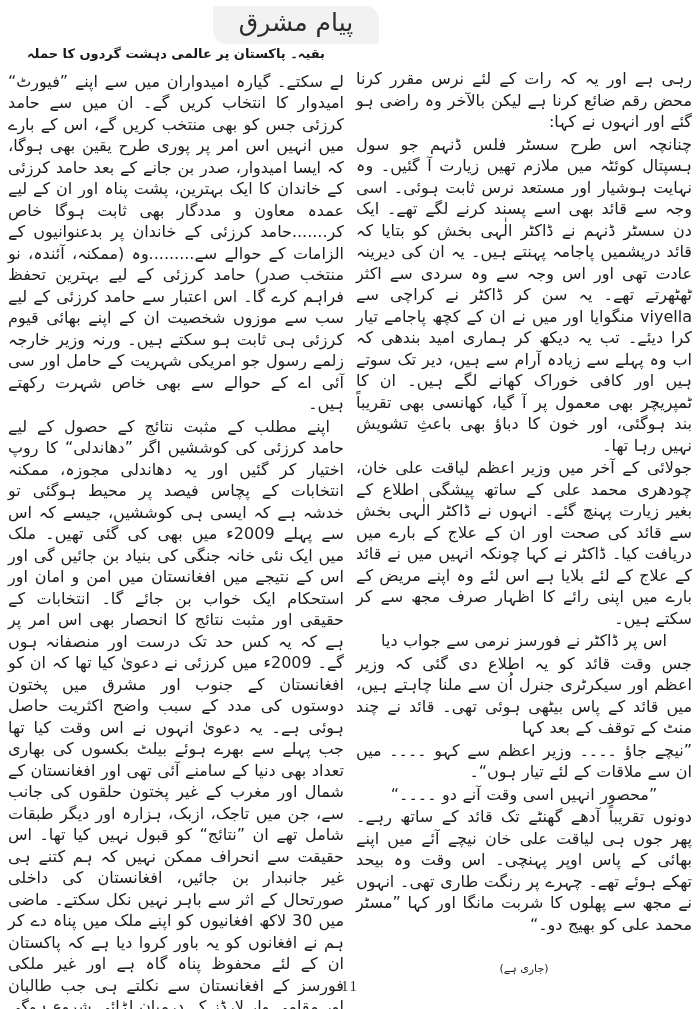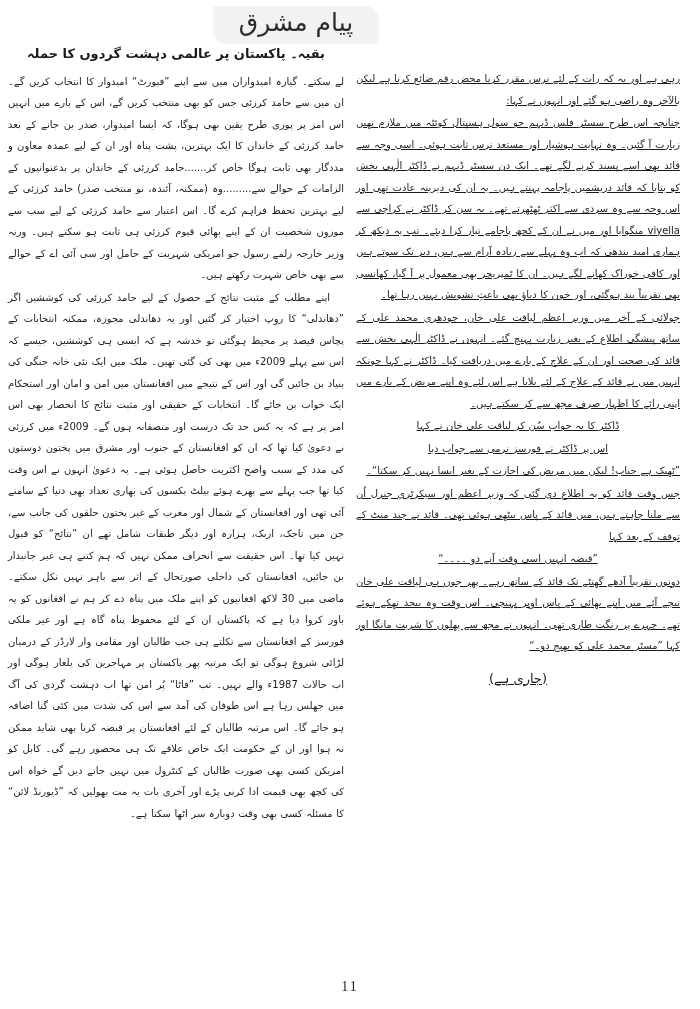--- a/index.html
+++ b/index.html
@@ -53,64 +53,63 @@
     display: flex;
     flex-direction: row;
     box-sizing: border-box;
   }
   .column {
     box-sizing: border-box;
     position: relative;
   }
   .col-right {        
     width: 350px;
-    padding: 0 20px 0 6px;
-    text-decoration: underline;
+    padding: 0 8px 0 6px;
   }
   .col-left {
     width: 350px;
     padding: 0 6px 0 8px;
   }
 
   .col-heading {
     text-align: center;
     font-size: 13px;
     line-height: 1.5;
     margin: 0 0 7px 0;
     color: #1a1a1a;
     white-space: nowrap;
   }
   .heading-spacer {
     height: 24px;
   }
 
   .para {
     margin: 0 0 1px 0;
-    font-size: 10px;
+    font-size: 16px;
     line-height: 21.5px;
     text-align: justify;
     text-align-last: justify;
     color: #1d1d1d;
     word-spacing: 0.4px;
   }
   .para.indent {
     text-indent: 14px;
   }
   .para.center {
     text-align: center;
     text-align-last: center;
   }
   .para.tail {
     text-align: justify;
     text-align-last: right;
   }
   .continued-note {
     text-align-last: center;
-    font-size: 13px;
-    margin-top: 12px;
+    font-size: 11px;
+    margin-top: 24px;
     line-height: 20px;
   }
 
   
   .page-number {
     position: absolute;
     bottom: 14px;
     left: 0;
     width: 700px;
     text-align: center;
@@ -129,25 +128,24 @@
   </div>
 </div>
 
 <div class="page-body">
 
   <div class="column col-right">
     <div class="heading-spacer"></div>
     <p class="para tail">رہی ہے اور یہ کہ رات کے لئے نرس مقرر کرنا محض رقم ضائع کرنا ہے لیکن بالآخر وہ راضی ہو گئے اور انہوں نے کہا:</p>
     <p class="para tail">چنانچہ اس طرح سسٹر فلس ڈنہم جو سول ہسپتال کوئٹہ میں ملازم تھیں زیارت آ گئیں۔ وہ نہایت ہوشیار اور مستعد نرس ثابت ہوئی۔ اسی وجہ سے قائد بھی اسے پسند کرنے لگے تھے۔ ایک دن سسٹر ڈنہم نے ڈاکٹر الٰہی بخش کو بتایا کہ قائد دریشمیں پاجامہ پہنتے ہیں۔ یہ ان کی دیرینہ عادت تھی اور اس وجہ سے وہ سردی سے اکثر ٹھٹھرتے تھے۔ یہ سن کر ڈاکٹر نے کراچی سے viyella منگوایا اور میں نے ان کے کچھ پاجامے تیار کرا دیئے۔ تب یہ دیکھ کر ہماری امید بندھی کہ اب وہ پہلے سے زیادہ آرام سے ہیں، دیر تک سوتے ہیں اور کافی خوراک کھانے لگے ہیں۔ ان کا ٹمپریچر بھی معمول پر آ گیا، کھانسی بھی تقریباً بند ہوگئی، اور خون کا دباؤ بھی باعثِ تشویش نہیں رہا تھا۔</p>
     <p class="para tail">جولائی کے آخر میں وزیر اعظم لیاقت علی خان، چودھری محمد علی کے ساتھ پیشگی اطلاع کے بغیر زیارت پہنچ گئے۔ انہوں نے ڈاکٹر الٰہی بخش سے قائد کی صحت اور ان کے علاج کے بارے میں دریافت کیا۔ ڈاکٹر نے کہا چونکہ انہیں میں نے قائد کے علاج کے لئے بلایا ہے اس لئے وہ اپنے مریض کے بارے میں اپنی رائے کا اظہار صرف مجھ سے کر سکتے ہیں۔</p>
-    <p class="para center">ڈاکٹر کا یہ جواب سُن کر لیاقت علی خان نے کہا</p>
     <p class="para center">اس پر ڈاکٹر نے فورسز نرمی سے جواب دیا</p>
-    <p class="para tail">”ٹھیک ہے جناب! لیکن میں مریض کی اجازت کے بغیر ایسا نہیں کر سکتا“۔</p>
     <p class="para tail">جس وقت قائد کو یہ اطلاع دی گئی کہ وزیر اعظم اور سیکرٹری جنرل اُن سے ملنا چاہتے ہیں، میں قائد کے پاس بیٹھی ہوئی تھی۔ قائد نے چند منٹ کے توقف کے بعد کہا</p>
-    <p class="para center">”قبضہ انہیں اسی وقت آنے دو ۔۔۔۔“</p>
+    <p class="para tail">”نیچے جاؤ ۔۔۔۔ وزیر اعظم سے کہو ۔۔۔۔ میں ان سے ملاقات کے لئے تیار ہوں“۔</p>
+    <p class="para center">”محصور انہیں اسی وقت آنے دو ۔۔۔۔“</p>
     <p class="para tail">دونوں تقریباً آدھے گھنٹے تک قائد کے ساتھ رہے۔ پھر جوں ہی لیاقت علی خان نیچے آئے میں اپنے بھائی کے پاس اوپر پہنچی۔ اس وقت وہ بیحد تھکے ہوئے تھے۔ چہرے پر رنگت طاری تھی۔ انہوں نے مجھ سے پھلوں کا شربت مانگا اور کہا ”مسٹر محمد علی کو بھیج دو۔“</p>
     <p class="continued-note">(جاری ہے)</p>
   </div>
 
   <div class="column col-left">
     <h2 class="col-heading">بقیہ۔ پاکستان پر عالمی دہشت گردوں کا حملہ</h2>
     <p class="para tail">لے سکتے۔ گیارہ امیدواران میں سے اپنے ”فیورٹ“ امیدوار کا انتخاب کریں گے۔ ان میں سے حامد کرزئی جس کو بھی منتخب کریں گے، اس کے بارے میں انہیں اس امر پر پوری طرح یقین بھی ہوگا، کہ ایسا امیدوار، صدر بن جانے کے بعد حامد کرزئی کے خاندان کا ایک بہترین، پشت پناہ اور ان کے لیے عمدہ معاون و مددگار بھی ثابت ہوگا خاص کر.......حامد کرزئی کے خاندان پر بدعنوانیوں کے الزامات کے حوالے سے.........وہ (ممکنہ، آئندہ، نو منتخب صدر) حامد کرزئی کے لیے بہترین تحفظ فراہم کرے گا۔ اس اعتبار سے حامد کرزئی کے لیے سب سے موزوں شخصیت ان کے اپنے بھائی قیوم کرزئی ہی ثابت ہو سکتے ہیں۔ ورنہ وزیر خارجہ زلمے رسول جو امریکی شہریت کے حامل اور سی آئی اے کے حوالے سے بھی خاص شہرت رکھتے ہیں۔</p>
     <p class="para tail indent">اپنے مطلب کے مثبت نتائج کے حصول کے لیے حامد کرزئی کی کوششیں اگر ”دھاندلی“ کا روپ اختیار کر گئیں اور یہ دھاندلی مجوزہ، ممکنہ انتخابات کے پچاس فیصد پر محیط ہوگئی تو خدشہ ہے کہ ایسی ہی کوششیں، جیسے کہ اس سے پہلے 2009ء میں بھی کی گئی تھیں۔ ملک میں ایک نئی خانہ جنگی کی بنیاد بن جائیں گی اور اس کے نتیجے میں افغانستان میں امن و امان اور استحکام ایک خواب بن جائے گا۔ انتخابات کے حقیقی اور مثبت نتائج کا انحصار بھی اس امر پر ہے کہ یہ کس حد تک درست اور منصفانہ ہوں گے۔ 2009ء میں کرزئی نے دعویٰ کیا تھا کہ ان کو افغانستان کے جنوب اور مشرق میں پختون دوستوں کی مدد کے سبب واضح اکثریت حاصل ہوئی ہے۔ یہ دعویٰ انہوں نے اس وقت کیا تھا جب پہلے سے بھرے ہوئے بیلٹ بکسوں کی بھاری تعداد بھی دنیا کے سامنے آئی تھی اور افغانستان کے شمال اور مغرب کے غیر پختون حلقوں کی جانب سے، جن میں تاجک، ازبک، ہزارہ اور دیگر طبقات شامل تھے ان ”نتائج“ کو قبول نہیں کیا تھا۔ اس حقیقت سے انحراف ممکن نہیں کہ ہم کتنے ہی غیر جانبدار بن جائیں، افغانستان کی داخلی صورتحال کے اثر سے باہر نہیں نکل سکتے۔ ماضی میں 30 لاکھ افغانیوں کو اپنے ملک میں پناہ دے کر ہم نے افغانوں کو یہ باور کروا دیا ہے کہ پاکستان ان کے لئے محفوظ پناہ گاہ ہے اور غیر ملکی فورسز کے افغانستان سے نکلتے ہی جب طالبان اور مقامی وار لارڈز کے درمیان لڑائی شروع ہوگی تو ایک مرتبہ پھر پاکستان پر مہاجرین کی یلغار ہوگی اور اب حالات 1987ء والے نہیں۔ تب ”فاٹا“ پُر امن تھا اب دہشت گردی کی آگ میں جھلس رہا ہے اس طوفان کی آمد سے اس کی شدت میں کئی گنا اضافہ ہو جائے گا۔ اس مرتبہ طالبان کے لئے افغانستان پر قبضہ کرنا بھی شاید ممکن نہ ہوا اور ان کے حکومت ایک خاص علاقے تک ہی محصور رہے گی۔ کابل کو امریکن کسی بھی صورت طالبان کے کنٹرول میں نہیں جانے دیں گے خواہ اس کی کچھ بھی قیمت ادا کرنی پڑے اور آخری بات یہ مت بھولیں کہ ”ڈیورنڈ لائن“ کا مسئلہ کسی بھی وقت دوبارہ سر اٹھا سکتا ہے۔</p>
   </div>
 

